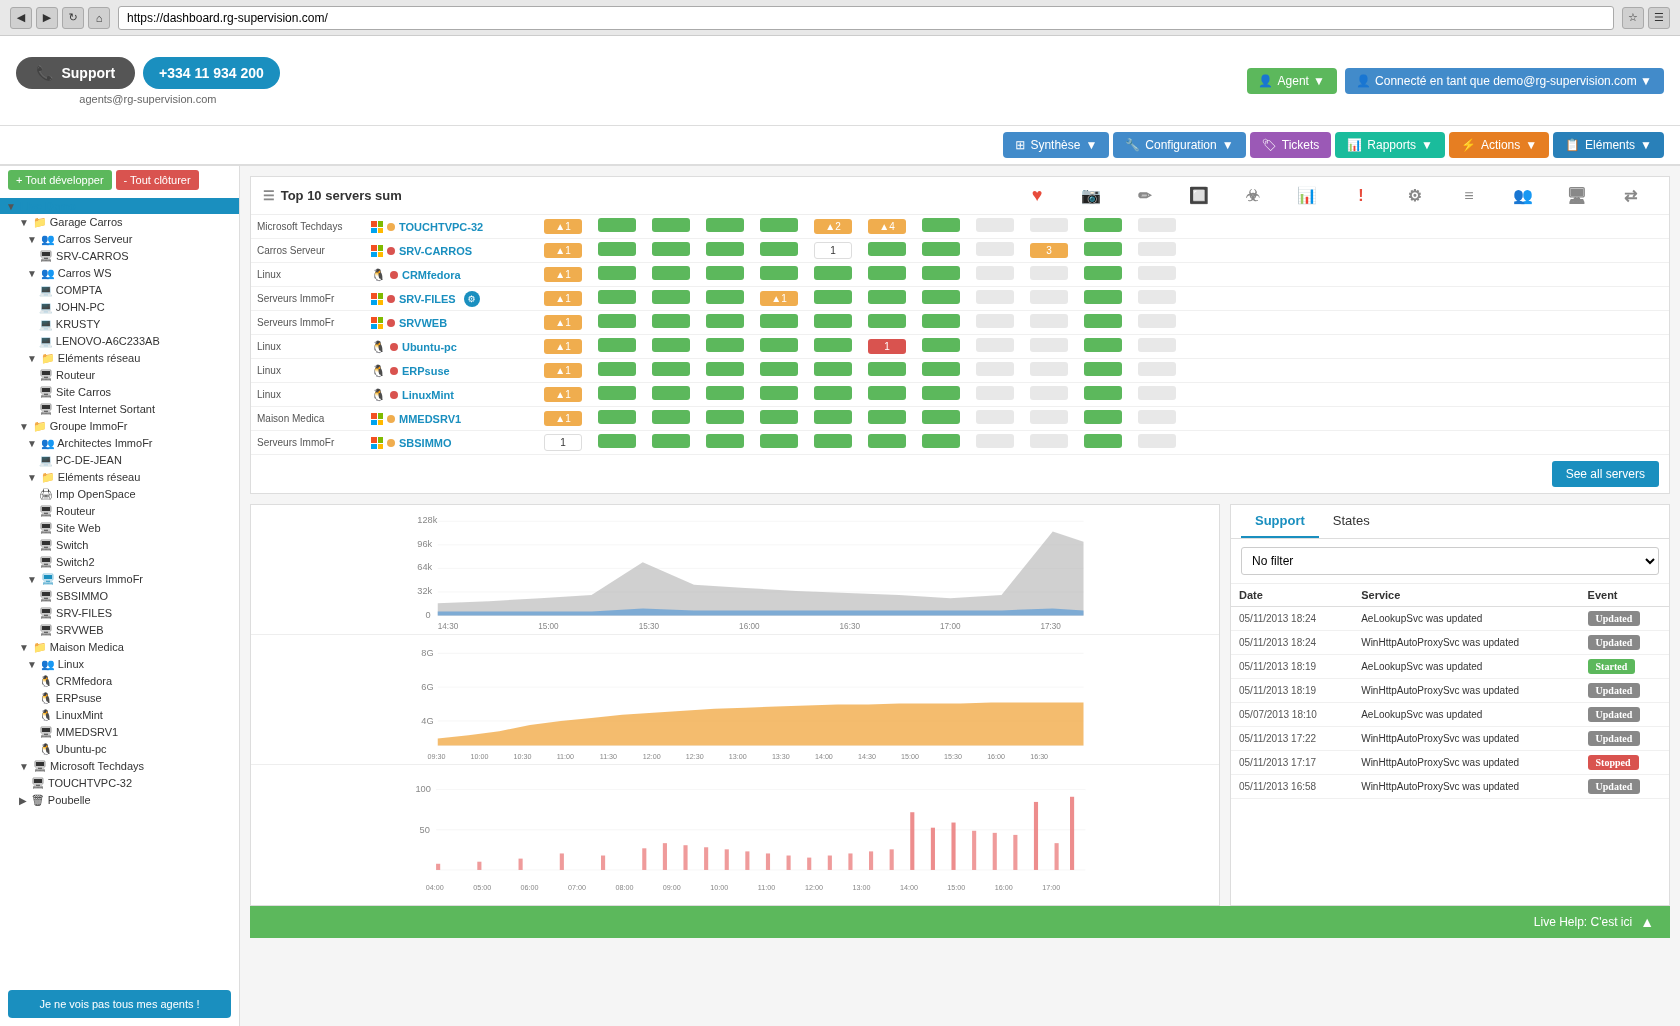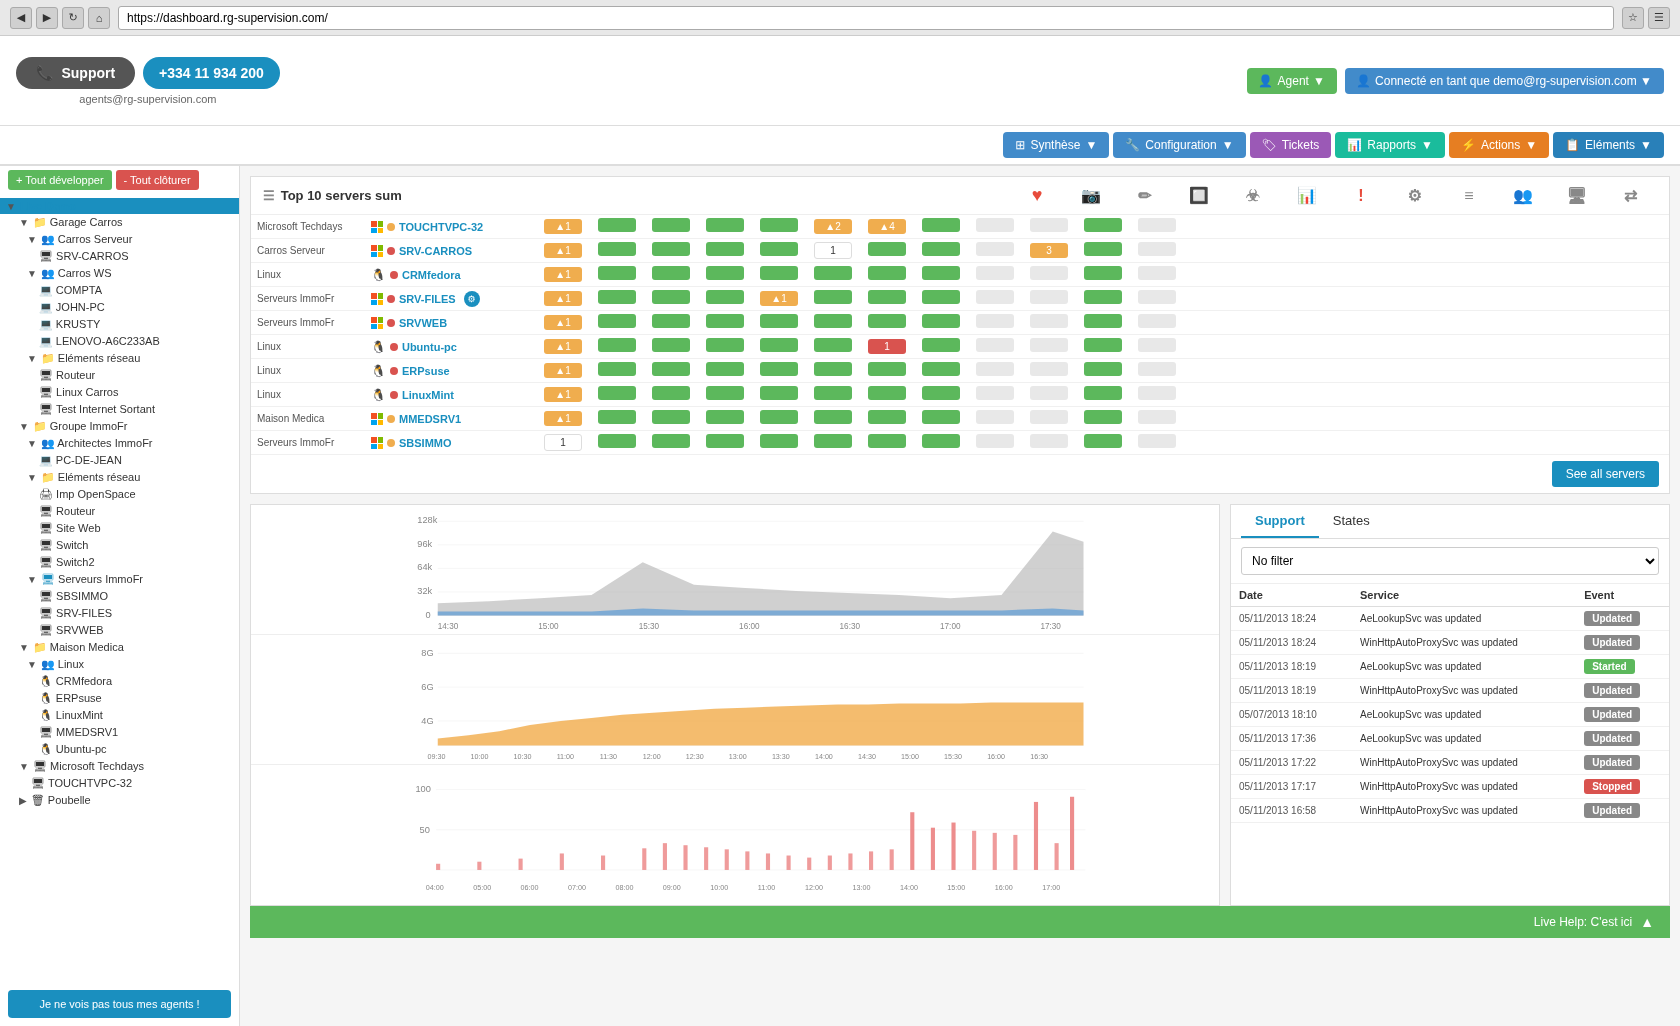--- a/index.html
+++ b/index.html
@@ -325,20 +325,21 @@
       padding: 4px 8px;
       border-bottom: 1px solid #f0f0f0;
     }
     .event-badge {
       display: inline-block;
       padding: 2px 8px;
       border-radius: 3px;
       font-size: 10px;
       font-weight: bold;
       color: white;
+      font-family: Liberation Serif, serif;
     }
     .badge-updated { background: #888; }
     .badge-started { background: #5cb85c; }
     .badge-stopped { background: #d9534f; }
 
     
     .live-help {
       background: #5cb85c;
       color: white;
       padding: 8px 16px;
@@ -496,21 +497,21 @@
         <span>Eléments réseau</span>
       </div>
       <div class="tree-item">
         <span style="display:inline-block;width:30px;"></span>
         <span>🖥</span>
         <span>Routeur</span>
       </div>
       <div class="tree-item">
         <span style="display:inline-block;width:30px;"></span>
         <span>🖥</span>
-        <span>Linux Carros</span>
+        <span>Site Carros</span>
       </div>
       <div class="tree-item">
         <span style="display:inline-block;width:30px;"></span>
         <span>🖥</span>
         <span>Test Internet Sortant</span>
       </div>
       <div class="tree-item">
         <span style="display:inline-block;width:10px;"></span>
         <span class="toggle">▼</span>
         <span class="folder-icon">📁</span>
@@ -1079,25 +1080,20 @@
                 <td style="white-space: nowrap; color: rgb(85, 85, 85); font-size: 10px;">05/11/2013 18:19</td>
                 <td style="color: rgb(51, 51, 51); font-size: 10px;">WinHttpAutoProxySvc was updated</td>
                 <td><span class="event-badge badge-updated">Updated</span></td>
               </tr>
               <tr>
                 <td style="white-space: nowrap; color: rgb(85, 85, 85); font-size: 10px;">05/07/2013 18:10</td>
                 <td style="color: rgb(51, 51, 51); font-size: 10px;">AeLookupSvc was updated</td>
                 <td><span class="event-badge badge-updated">Updated</span></td>
               </tr>
               <tr>
-                <td style="white-space: nowrap; color: rgb(85, 85, 85); font-size: 10px;">05/11/2013 17:36</td>
-                <td style="color: rgb(51, 51, 51); font-size: 10px;">AeLookupSvc was updated</td>
-                <td><span class="event-badge badge-updated">Updated</span></td>
-              </tr>
-              <tr>
                 <td style="white-space: nowrap; color: rgb(85, 85, 85); font-size: 10px;">05/11/2013 17:22</td>
                 <td style="color: rgb(51, 51, 51); font-size: 10px;">WinHttpAutoProxySvc was updated</td>
                 <td><span class="event-badge badge-updated">Updated</span></td>
               </tr>
               <tr>
                 <td style="white-space: nowrap; color: rgb(85, 85, 85); font-size: 10px;">05/11/2013 17:17</td>
                 <td style="color: rgb(51, 51, 51); font-size: 10px;">WinHttpAutoProxySvc was updated</td>
                 <td><span class="event-badge badge-stopped">Stopped</span></td>
               </tr>
               <tr>

